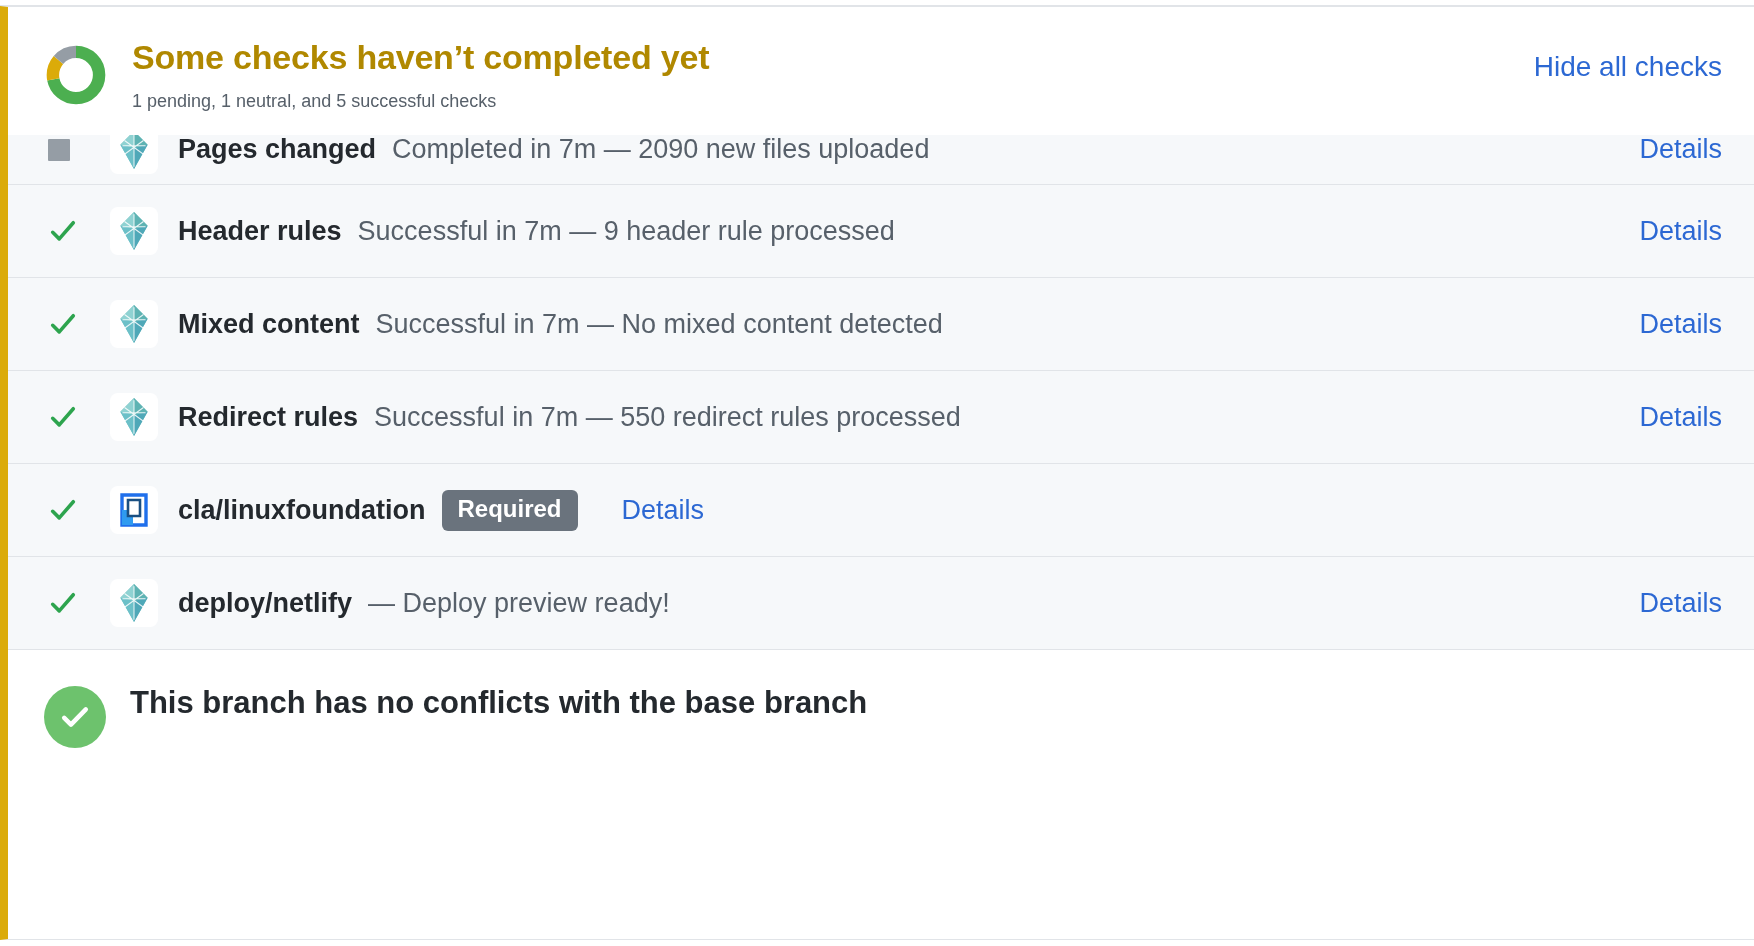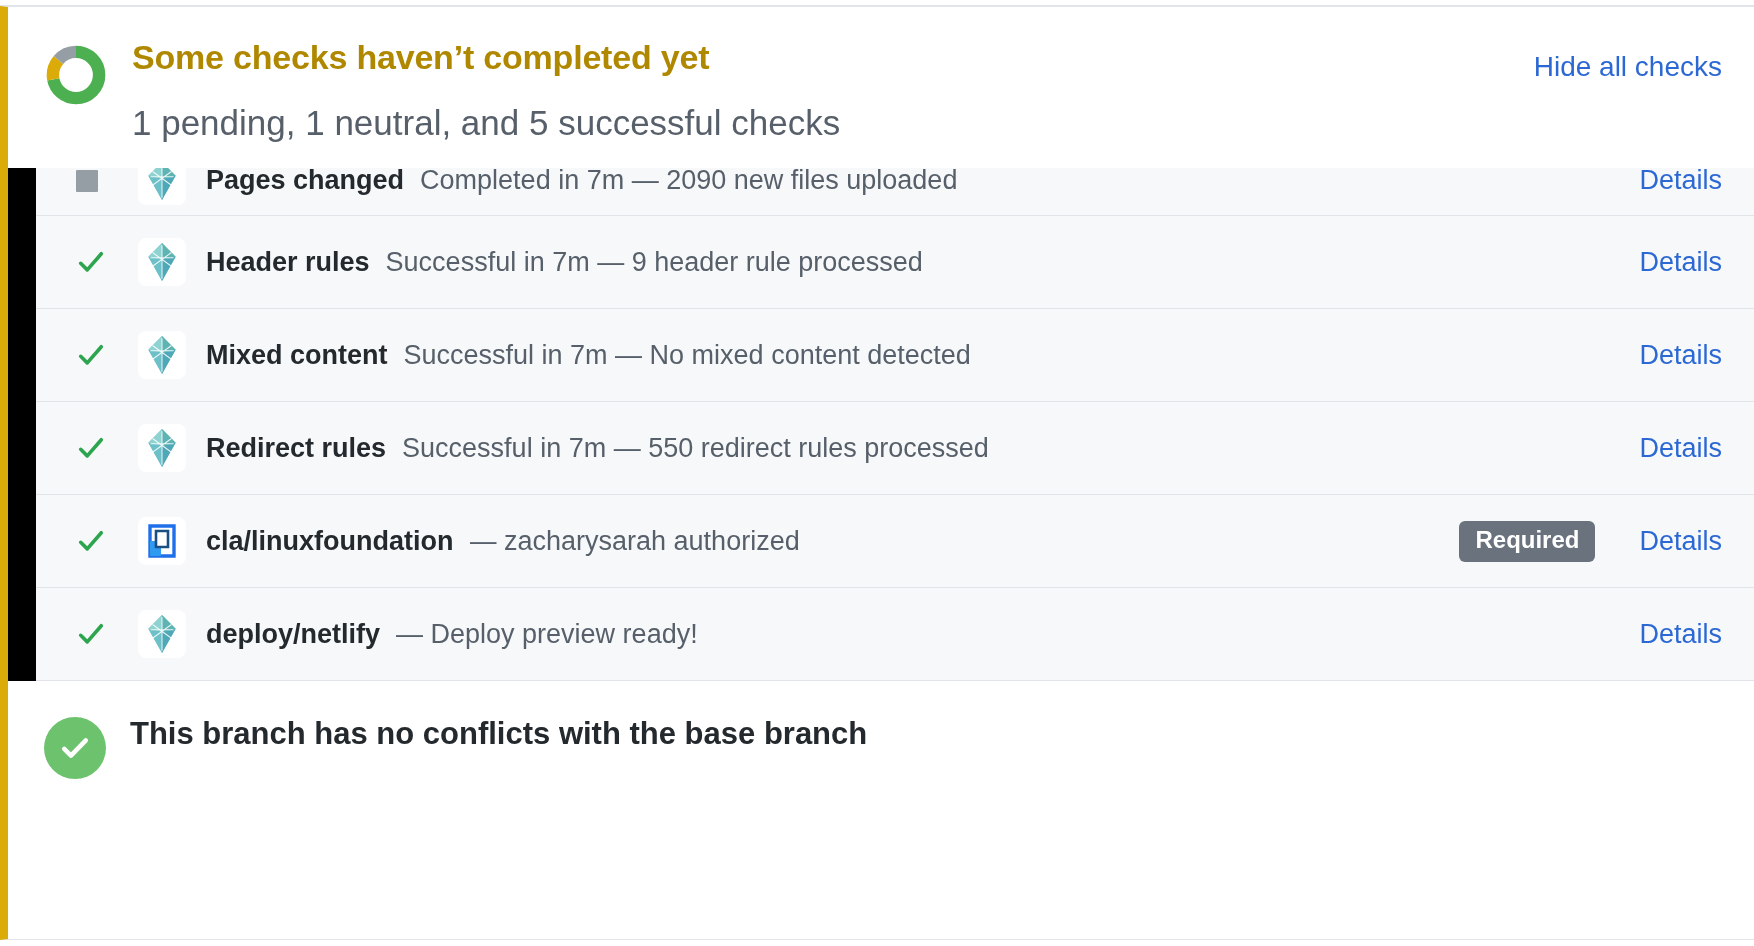--- a/index.html
+++ b/index.html
@@ -61,43 +61,42 @@
   }
   .header-title {
     font-size: 34px;
     font-weight: bold;
     color: #b08800;
     line-height: 1.18;
     letter-spacing: -0.2px;
     white-space: nowrap;
   }
   .header-sub {
-    font-size: 35px;
+    font-size: 18px;
     color: #57606a;
     line-height: 1.35;
-    margin-top: 22px;
+    margin-top: 12px;
     white-space: nowrap;
   }
   .hide-all-checks {
     position: absolute;
     right: 32px;
     top: 44px;
     font-size: 28px;
     color: #2c68d3;
     text-decoration: none;
     cursor: pointer;
     white-space: nowrap;
   }
 
   
   .checks-list {
     background: #f6f8fa;
-    border-top: 1px solid #a21caf;
+    border-top: 3px solid #a21caf;
     flex: 0 0 auto;
-    margin-left: 28px;
   }
   .check-row {
     display: flex;
     align-items: center;
     height: 93px;
     box-sizing: border-box;
     padding: 0 32px 0 40px;
     border-bottom: 1px solid #e1e4e8;
     background: #f6f8fa;
   }
@@ -342,21 +341,20 @@
         <div class="avatar">
           <svg width="40" height="40" viewBox="0 0 40 40">
             <rect x="7" y="4" width="26" height="32" fill="#ffffff"></rect>
             <path d="M8 5 h24 v30 h-24 z" fill="none" stroke="#1f6feb" stroke-width="3.4"></path>
             <rect x="8" y="20" width="11" height="15" fill="#2f9bf0"></rect>
             <rect x="13" y="9" width="14" height="18" fill="#ffffff"></rect>
             <path d="M14 10 h12 v16 h-12 z" fill="none" stroke="#1a4f82" stroke-width="2.6"></path>
           </svg>
         </div>
         <span class="check-name">cla/linuxfoundation</span>
-        <span class="check-desc">— zacharysarah authorized</span>
         <span class="required-badge">Required</span>
         <a class="details-link" href="#">Details</a>
       </div>
 
       <div class="check-row">
         <div class="status-cell">
           <svg class="status-check" viewBox="0 0 16 16">
             <path d="M2.5 8.7 L6 12.2 L13.5 3.6" stroke="#2da44e" stroke-width="1.9" fill="none" stroke-linecap="round" stroke-linejoin="round"></path>
           </svg>
         </div>

